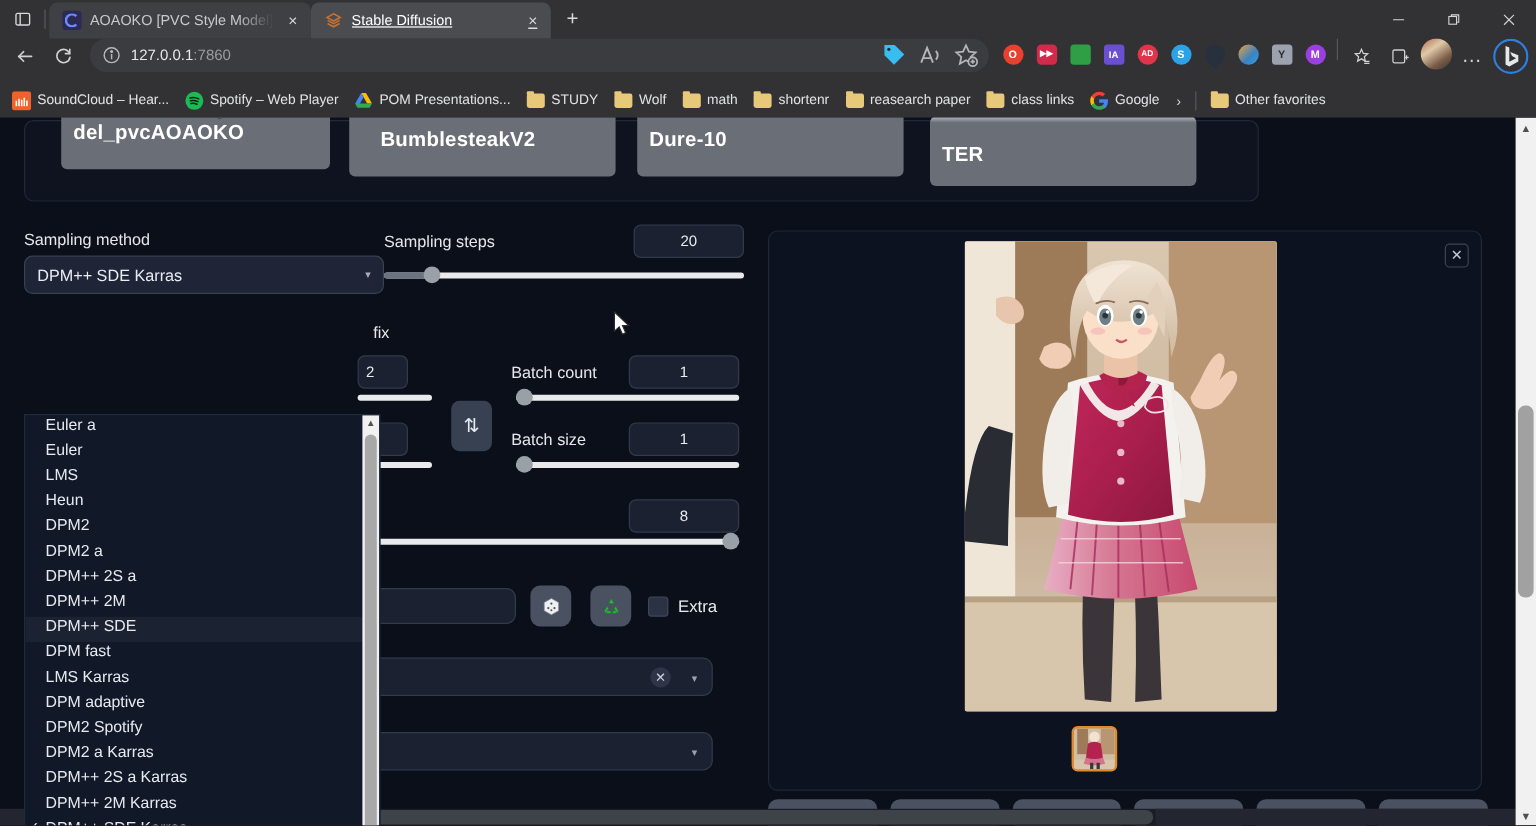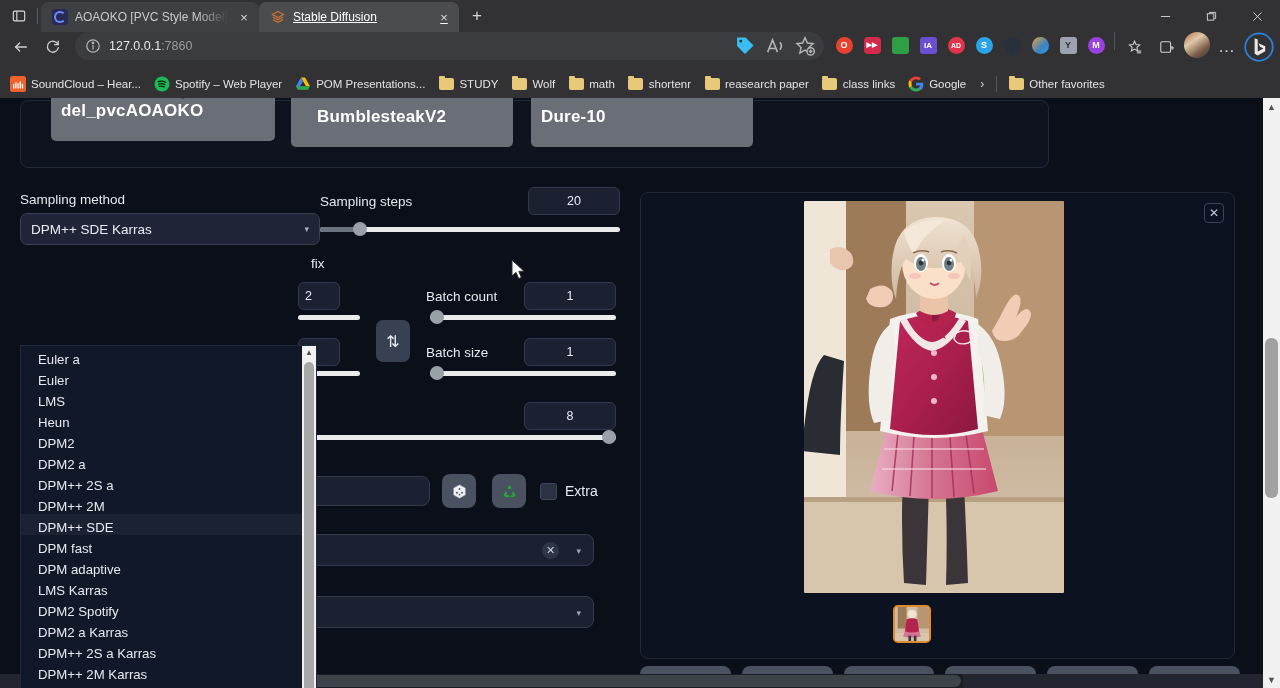--- a/index.html
+++ b/index.html
@@ -130,21 +130,21 @@
   }
   .select-box .caret { position: absolute; right: 10px; color: #aab; font-size: 9px; }
 
   
   .dropdown {
     position: absolute; left: 20px; top: 247px; width: 297px; height: 404px;
     background: #111827; border: 1px solid #1f2a3d; overflow: hidden; z-index: 40;
   }
   .dd-list { position:absolute; left:0; top:0; width: 283px; }
   .dd-item {
-    height: 21px; display:flex; align-items:flex-end; gap:4px;
+    height: 21px; display:flex; align-items:flex-start; gap:4px;
     padding-left: 11px; font-size: 13.2px; color: #e7eaf0; white-space: nowrap;
   }
   .dd-item.hl { background: #1b2333; }
   .dd-item.sel { }
   .dd-check { width: 11px; display:inline-block; color:#e7eaf0; font-size:12px; margin-left:-9px;}
   .dd-sb {
     position: absolute; right: 0; top: 0; width: 14px; height: 404px; background: #f1f1f1;
   }
   .dd-sb .arr { height: 13px; display:flex;align-items:center;justify-content:center;color:#505050;font-size:8px;}
   .dd-sb .thumb {
@@ -499,20 +499,23 @@
         <div class="mcard c1">
           <div class="line l1">aoaoko-PVCStyleMo</div>
           <div class="line">del_pvcAOAOKO</div>
         </div>
         <div class="mcard c2">
           <div class="line">BumblesteakV2</div>
         </div>
         <div class="mcard c3">
           <div class="line">Dure-10</div>
         </div>
+        <div class="mcard c4">
+          <div class="line">TER</div>
+        </div>
       </div>
 
       <div class="lcol">
         <div class="label">Sampling method</div>
         <div class="select-box">
           <span>DPM++ SDE Karras</span>
           <span class="caret">▾</span>
         </div>
       </div>
 
@@ -521,21 +524,21 @@
         <div style="display:flex;align-items:center;justify-content:space-between;height:18px;">
           <span class="row-label">Sampling steps</span>
           <div class="numbox">20</div>
         </div>
         <div class="slider" style="margin-top:12px;">
           <div class="track"></div>
           <div class="fill" style="width:14%"></div>
           <div class="knob" style="left:11%"></div>
         </div>
 
-        <div style="position:relative;height:22px;margin-top:20px;">
+        <div style="position:relative;height:22px;margin-top:34px;">
           <span class="row-label" style="position:absolute;left:-9px;">fix</span>
         </div>
 
         <div style="position:relative;height:118px;margin-top:4px;">
 
           <div class="numbox" style="position:absolute;left:-22px;top:0;width:42px;justify-content:flex-start;padding-left:6px;">2</div>
           <div class="slider" style="position:absolute;left:-22px;top:28px;width:62px;">
             <div class="track"></div>
           </div>
           <div class="numbox" style="position:absolute;left:-22px;top:56px;width:42px;justify-content:flex-start;padding-left:6px;">8</div>
@@ -646,25 +649,25 @@
           <div class="dd-item hl">
               <span class="dd-check"></span>
               <span>DPM++ SDE</span>
             </div>
           <div class="dd-item">
               <span class="dd-check"></span>
               <span>DPM fast</span>
             </div>
           <div class="dd-item">
               <span class="dd-check"></span>
+              <span>LMS Karras</span>
+            </div>
+          <div class="dd-item">
+              <span class="dd-check"></span>
               <span>DPM adaptive</span>
-            </div>
-          <div class="dd-item">
-              <span class="dd-check"></span>
-              <span>LMS Karras</span>
             </div>
           <div class="dd-item">
               <span class="dd-check"></span>
               <span>DPM2 Spotify</span>
             </div>
           <div class="dd-item">
               <span class="dd-check"></span>
               <span>DPM2 a Karras</span>
             </div>
           <div class="dd-item">

